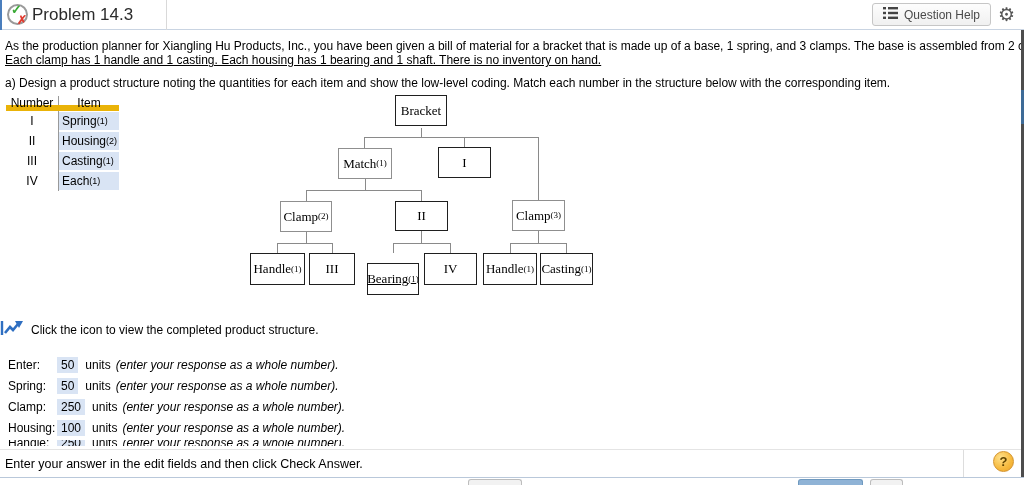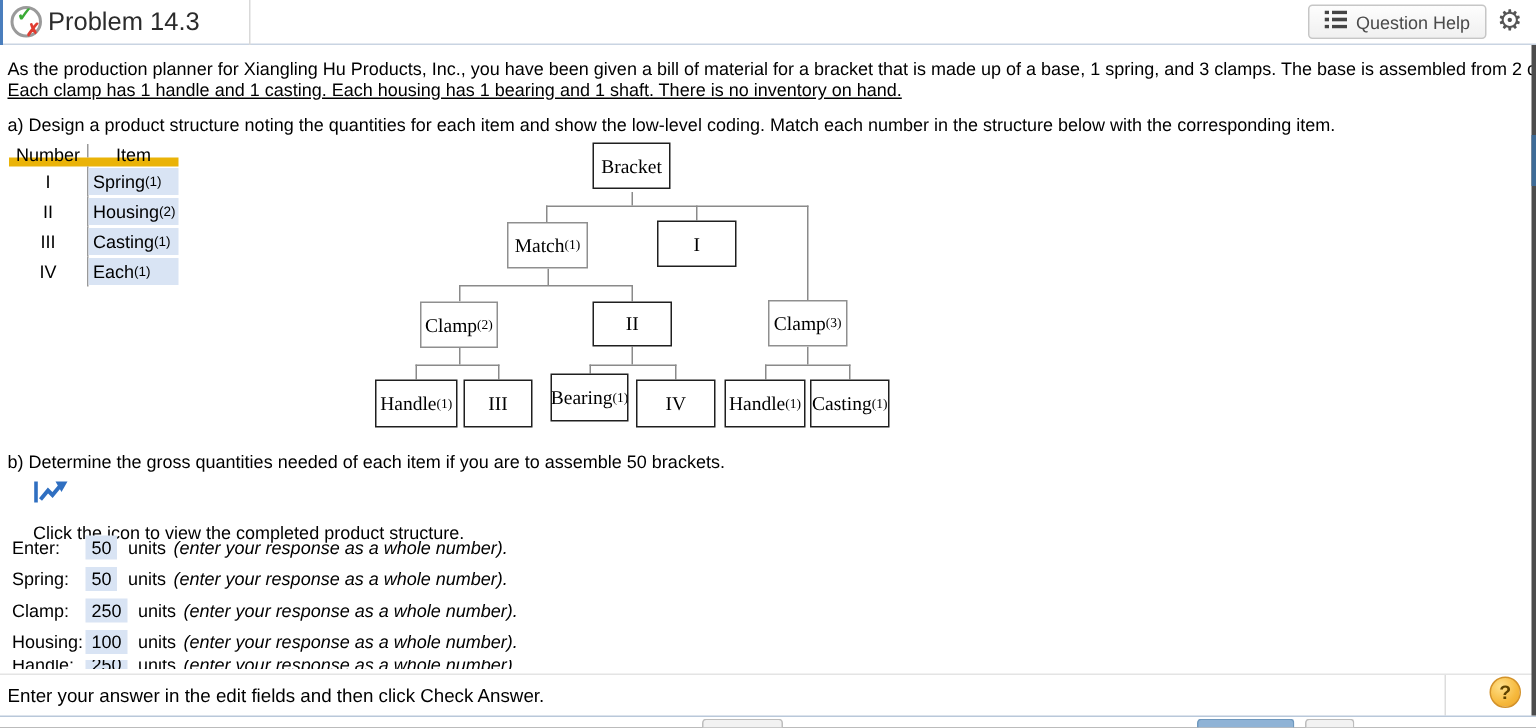--- a/index.html
+++ b/index.html
@@ -45,21 +45,21 @@
   sub { font-size:9px; line-height:1; }
 
   
   .tnode { position:absolute; background:#fff; border:1px solid #1f1f1f;
            display:flex; align-items:center; justify-content:center;
            font-family:"Liberation Serif", serif; font-size:13px; }
   .tnode.gray { border-color:#8f8f8f; }
   .tline { position:absolute; background:#8a8a8a; }
 
   
-  #icon-row { left:22px; top:320px; display:flex; gap:7px;flex-direction:column; }
+  #icon-row { left:0; top:320px; display:flex; align-items:center; gap:7px; }
 
   
   .ans-row { position:absolute; left:8px; display:flex; align-items:center;
              font-size:12px; white-space:nowrap; }
   .ans-label { width:49px; }
   .ans-value { background:#d9e4f4; padding:1px 4px; margin-right:7px;
                min-width:16px; text-align:center; cursor:text; }
   .ans-units { margin-right:5px; }
   .ans-hint { font-style:italic; }
   #ans-partial { top:440px; height:6px; overflow:hidden; width:620px;align-items:center; }
@@ -200,38 +200,37 @@
       <sub>(3)</sub>
     </div>
   <div class="tnode" style="left:250px; top:253px; width:55px; height:32px;">
     <span>Handle</span>
       <sub>(1)</sub>
     </div>
   <div class="tnode" style="left:309px; top:253px; width:46px; height:32px;">
     <span>III</span>
       <sub></sub>
     </div>
-  <div class="tnode" style="left:367px; top:249px; width:52px; height:32px;">
+  <div class="tnode" style="left:367px; top:263px; width:52px; height:32px;text-decoration:underline;">
     <span>Bearing</span>
       <sub>(1)</sub>
     </div>
   <div class="tnode" style="left:424px; top:253px; width:53px; height:32px;">
     <span>IV</span>
       <sub></sub>
     </div>
   <div class="tnode" style="left:483px; top:253px; width:54px; height:32px;">
     <span>Handle</span>
       <sub>(1)</sub>
     </div>
   <div class="tnode" style="left:540px; top:253px; width:53px; height:32px;">
     <span>Casting</span>
       <sub>(1)</sub>
     </div>
 
-  <div class="abs bodytext" style="left:5px; top:301px;">b) Determine the gross quantities needed of each item if you are to assemble 50 brackets.</div>
 
   <div id="icon-row" class="abs">
     <span>
       <svg width="24" height="16" viewBox="0 0 24 16">
         <path d="M2,1 V15" stroke="#2f6fc1" stroke-width="2.4" fill="none"></path>
         <path d="M5,13 L10,7 L13,10 L18,4" stroke="#2f6fc1" stroke-width="2.6" fill="none"></path>
         <path d="M15,1 L23,1 L19,8 Z" fill="#2f6fc1"></path>
       </svg>
     </span>
     <span class="bodytext">Click the icon to view the completed product structure.</span>

